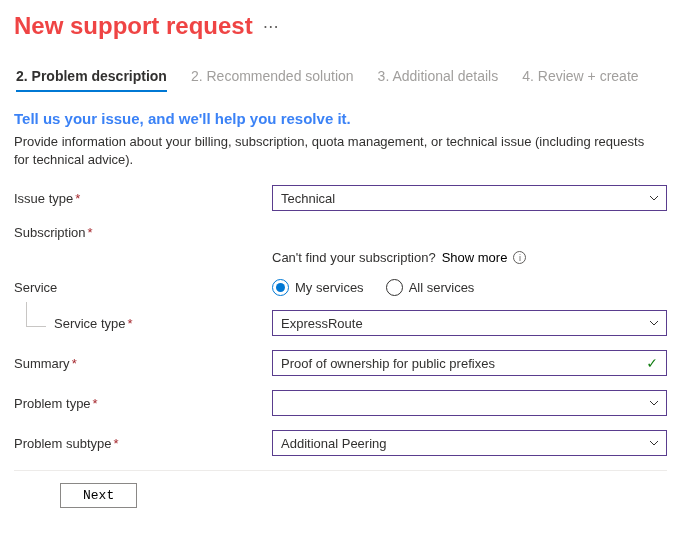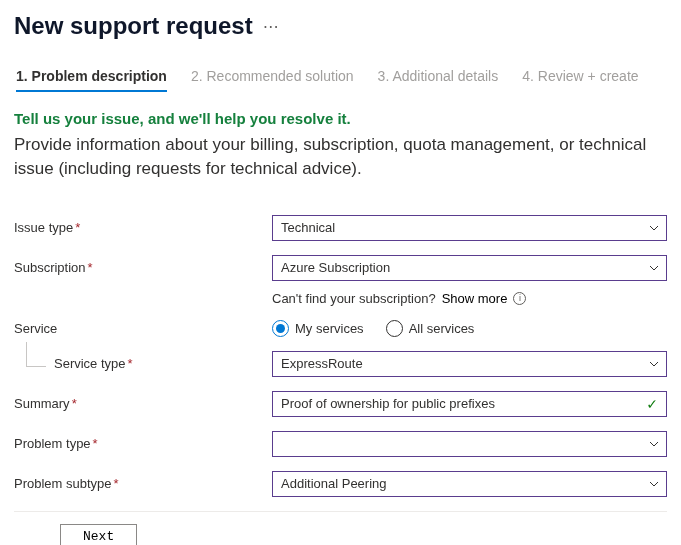--- a/index.html
+++ b/index.html
@@ -18,21 +18,21 @@
   }
   .title-row {
     display: flex;
     align-items: center;
     gap: 10px;
     margin-bottom: 28px;
   }
   .page-title {
     font-size: 24px;
     font-weight: 600;
-    color: #0f172a;
+    color: #ef4444;
   }
   .ellipsis {
     font-size: 16px;
     color: #605e5c;
     letter-spacing: 1px;
     cursor: pointer;
   }
   .tabs {
     display: flex;
     gap: 24px;
@@ -47,28 +47,28 @@
     cursor: pointer;
   }
   .tab.active {
     color: #323130;
     font-weight: 600;
     border-bottom: 2px solid #0078d4;
   }
   .section-heading {
     font-size: 15px;
     font-weight: 600;
-    color: #15803d;
+    color: #3b82f6;
     margin-bottom: 6px;
   }
   .section-desc {
-    font-size: 17px;
+    font-size: 13px;
     color: #323130;
     line-height: 1.4;
-    margin-bottom: 34px;
+    margin-bottom: 16px;
     max-width: 640px;
   }
   .form-row {
     display: flex;
     align-items: center;
     margin-bottom: 14px;
   }
   .form-row.tight { margin-bottom: 10px; }
   .label-col {
     width: 258px;
@@ -210,21 +210,21 @@
 <body>
 
 <div class="page">
 
   <div class="title-row">
     <div class="page-title">New support request</div>
     <div class="ellipsis">⋯</div>
   </div>
 
   <div class="tabs">
-    <div class="tab active">1. Problem description</div>
+    <div class="tab active">2. Problem description</div>
     <div class="tab">2. Recommended solution</div>
     <div class="tab">3. Additional details</div>
     <div class="tab">4. Review + create</div>
   </div>
 
   <div class="section-heading">Tell us your issue, and we'll help you resolve it.</div>
   <div class="section-desc">Provide information about your billing, subscription, quota management, or technical issue (including requests for technical advice).</div>
 
   <div class="form-row">
     <div class="label-col">
@@ -238,30 +238,20 @@
               <path d="M1 1l4 4 4-4" stroke-width="1"></path>
             </svg>
         </span>
       </div>
     </div>
   </div>
 
   <div class="form-row tight">
     <div class="label-col">
       <span>Subscription</span><span class="req">*</span>
-    </div>
-    <div class="control-col">
-      <div class="select purple">
-        <span>Azure Subscription</span>
-        <span class="chev">
-          <svg class="chev-svg" width="10" height="6" viewBox="0 0 10 6" fill="none">
-              <path d="M1 1l4 4 4-4" stroke-width="1"></path>
-            </svg>
-        </span>
-      </div>
     </div>
   </div>
   <div class="helper-row">
     <span>Can't find your subscription?</span>
     <a>Show more</a>
     <span class="info-icon">i</span>
   </div>
 
   <div class="form-row">
     <div class="label-col">

